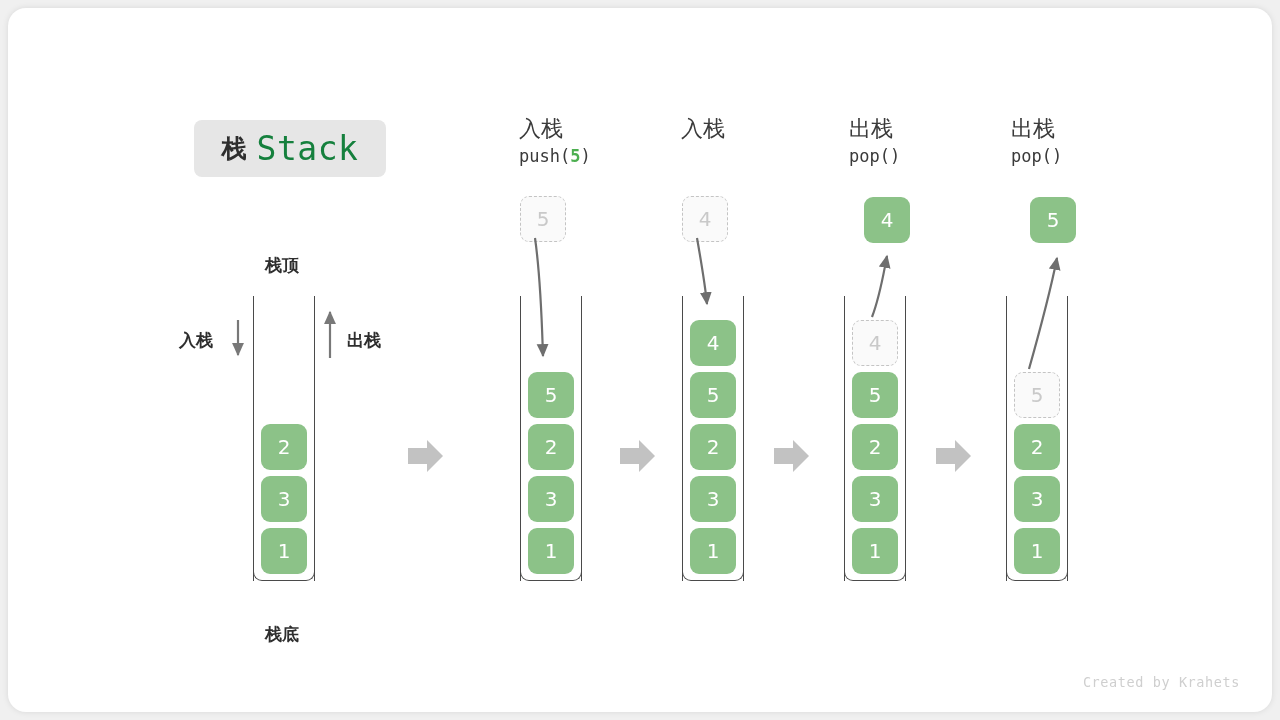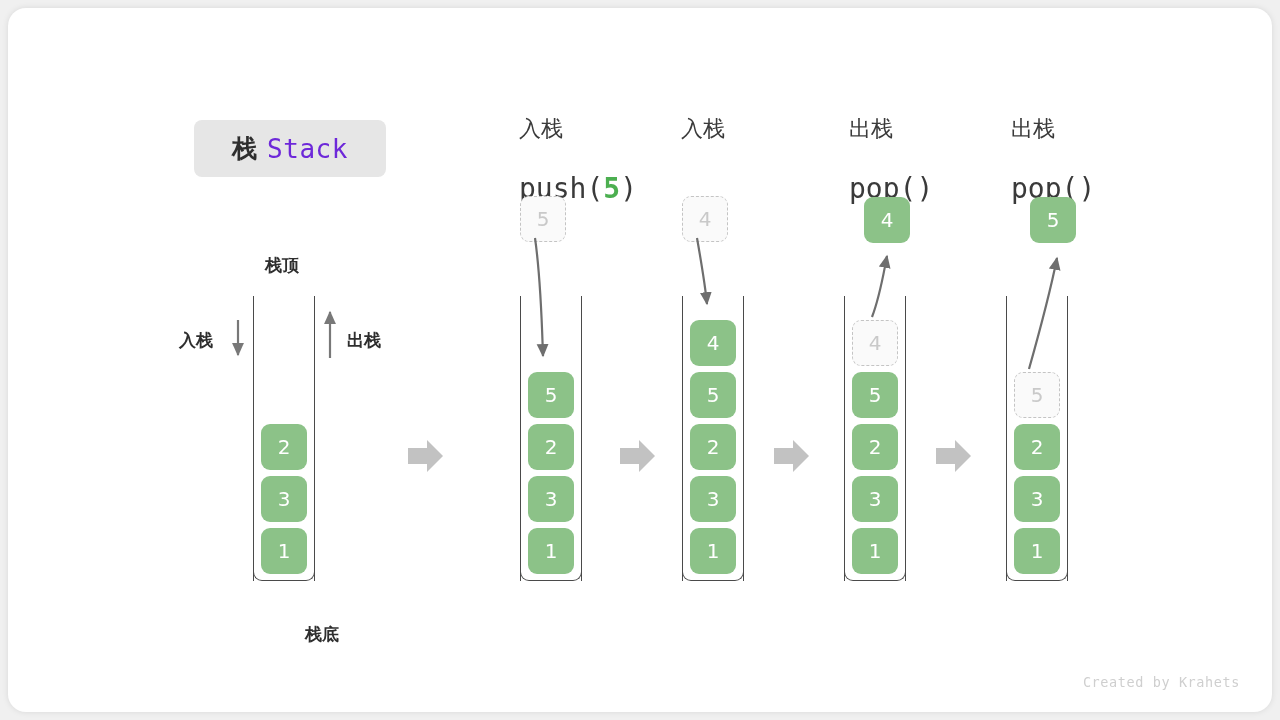--- a/index.html
+++ b/index.html
@@ -40,36 +40,36 @@
     gap: 10px;
   }
   .title-cn {
     font-family: "DejaVu Sans", sans-serif;
     font-weight: bold;
     font-size: 25px;
     color: #2e2e2e;
   }
   .title-en {
     font-family: "DejaVu Sans Mono", monospace;
-    font-size: 26px;
-    color: #6d28d9;
+    font-size: 33px;
+    color: #15803d;
     letter-spacing: 0.5px;
   }
 
   
   .cap-label {
     position: absolute;
     font-family: "DejaVu Sans", sans-serif;
     font-weight: bold;
     font-size: 17px;
     color: #2e2e2e;
     white-space: nowrap;
   }
   #label-top   { left: 257px; top: 246px; text-align: center; }
-  #label-bottom{ left: 257px; top: 615px; margin-left: 40px; }
+  #label-bottom{ left: 257px; top: 615px; }
   #label-push  { left: 171px; top: 321px; }
   #label-pop   { left: 339px; top: 321px; }
 
   
   .stack-container {
     position: absolute;
     width: 62px;
     height: 285px;
   }
   .wall {
@@ -125,25 +125,24 @@
     line-height: 1.42;
   }
   .col-head .line1 {
     font-family: "DejaVu Sans", sans-serif;
     font-size: 22px;
     color: #3a3a3a;
     display: block;
   }
   .col-head .line2 {
     font-family: "DejaVu Sans Mono", monospace;
-    font-size: 28px;
+    font-size: 17px;
     color: #3a3a3a;
     display: block;
     white-space: pre;
-    margin-top: 25px;
   }
   .arg-green { color: #4caf50; font-weight: bold; }
 
   
   #overlay {
     position: absolute;
     left: 0; top: 0;
     width: 1264px;
     height: 704px;
     pointer-events: none;

